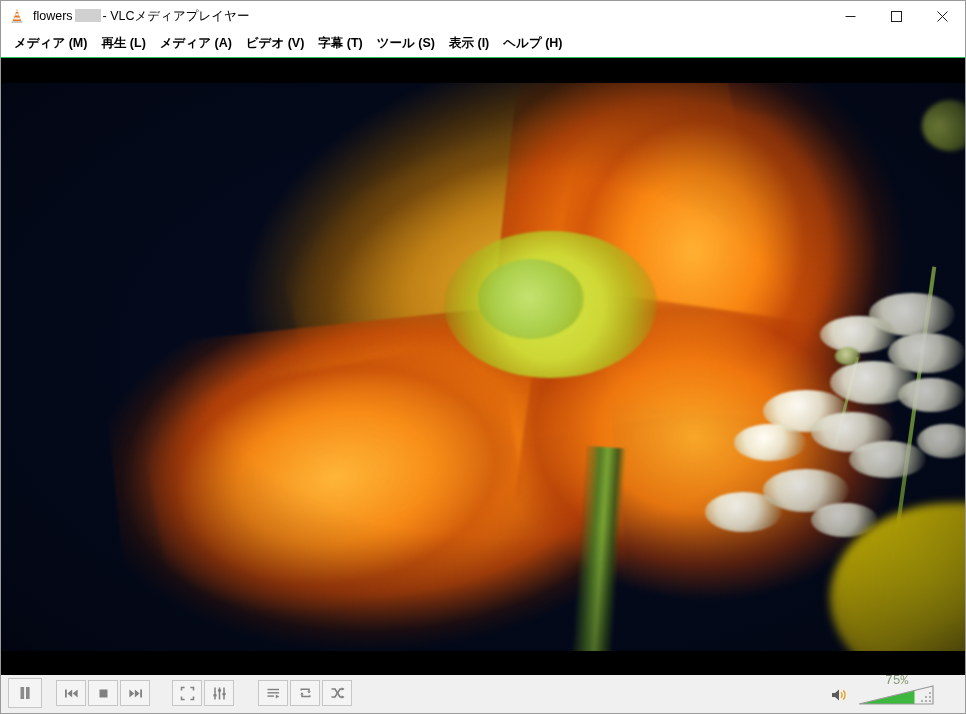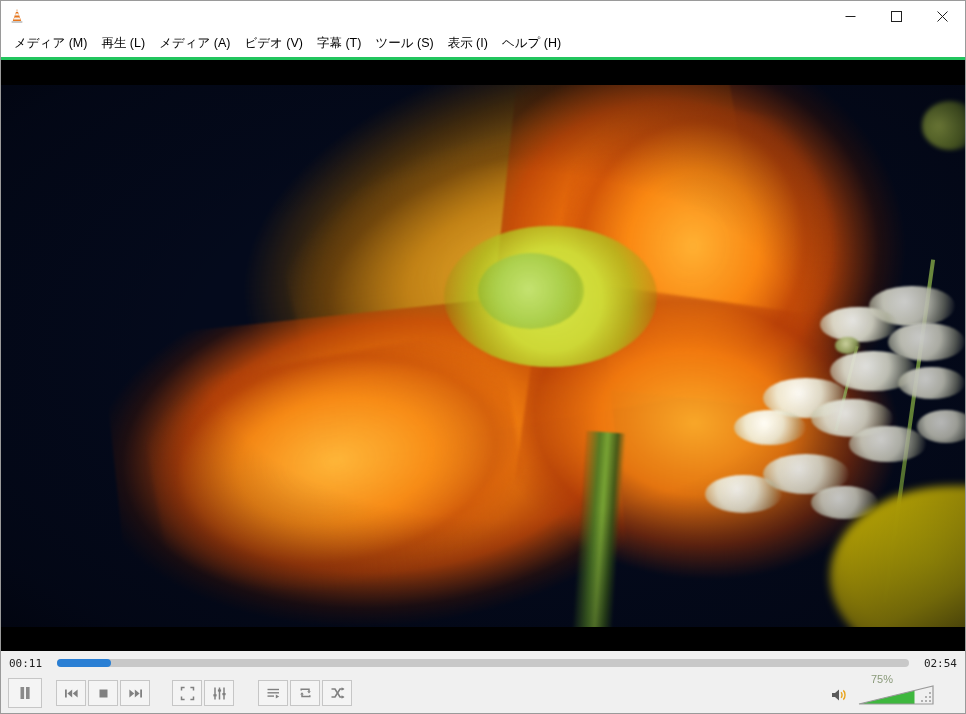--- a/index.html
+++ b/index.html
@@ -74,21 +74,22 @@
   }
 
   
   .menu-bar {
     height: 26px;
     background: #ffffff;
     display: flex;
     align-items: center;
     padding-left: 6px;
     flex: 0 0 auto;
-    border-bottom: 3px solid #22c55e;
+    border-bottom: 1px solid #22c55e;
+    font-weight: bold;
   }
   .menu-item {
     font-size: 12.5px;
     color: #000000;
     padding: 3px 7px 4px 7px;
     white-space: nowrap;
     cursor: default;
   }
 
   
@@ -350,24 +351,24 @@
   .vol-slider {
     position: relative;
     width: 80px;
     height: 22px;
     cursor: pointer;
     margin-bottom: 2px;
   }
   .vol-pct {
     position: absolute;
     top: -11px;
-    left: 14px;
-    font-size: 11px;
+    left: 28px;
+    font-size: 13px;
     color: #8a9a7a;
-    font-family: Liberation Sans, sans-serif;
+    font-family: Liberation Mono, monospace;
     pointer-events: none;
   }
   .resize-grip {
     position: absolute;
     right: 4px;
     bottom: 4px;
     width: 12px;
     height: 12px;
   }
   .resize-grip i {
@@ -384,20 +385,21 @@
   <div class="title-bar">
     <span class="vlc-cone">
       <svg viewBox="0 0 18 18" width="18" height="18">
         <polygon points="9,2 13.2,14 4.8,14" fill="#e8751a"></polygon>
         <polygon points="9,2 10,4.9 8,4.9" fill="#f5f5f5"></polygon>
         <polygon points="7.6,6.6 10.4,6.6 11,8.5 7,8.5" fill="#f5f5f5"></polygon>
         <polygon points="6.4,10.6 11.6,10.6 12.2,12.4 5.8,12.4" fill="#f5f5f5"></polygon>
         <rect x="3.6" y="14" width="10.8" height="2" rx="0.6" fill="#c9c9c9"></rect>
       </svg>
     </span>
+    <span class="title-text"><span>flowers</span><span class="title-redacted"></span><span>- VLCメディアプレイヤー</span></span>
 
     <div class="win-buttons">
       <div class="win-btn">
         <svg width="11" height="11" viewBox="0 0 11 11">
           <line x1="0.5" y1="5.5" x2="10.5" y2="5.5" stroke="#202020" stroke-width="1"></line>
         </svg>
       </div>
       <div class="win-btn">
         <svg width="11" height="11" viewBox="0 0 11 11">
           <rect x="0.5" y="0.5" width="10" height="10" fill="none" stroke="#202020" stroke-width="1"></rect>
@@ -454,27 +456,20 @@
         <div class="layer white-cluster wc12"></div>
         <div class="layer white-cluster wc13"></div>
         <div class="layer bud"></div>
         <div class="layer yellow-blob"></div>
         <div class="vignette"></div>
       </div>
     </div>
     <div class="letterbox bottom"></div>
   </div>
 
-  <div class="seek-row">
-    <span class="time-label">00:11</span>
-    <div class="seek-track">
-      <div class="seek-fill" id="seek-fill" style="width: 6.3%; background: rgb(42, 127, 212);"></div>
-    </div>
-    <span class="time-label right">02:54</span>
-  </div>
 
   <div class="control-bar">
 
     <div class="btn play">
       <svg width="16" height="16" viewBox="0 0 16 16">
         <rect x="3.5" y="2" width="3.6" height="12" fill="#8a8a8a"></rect>
         <rect x="9" y="2" width="3.6" height="12" fill="#8a8a8a"></rect>
       </svg>
     </div>
 

